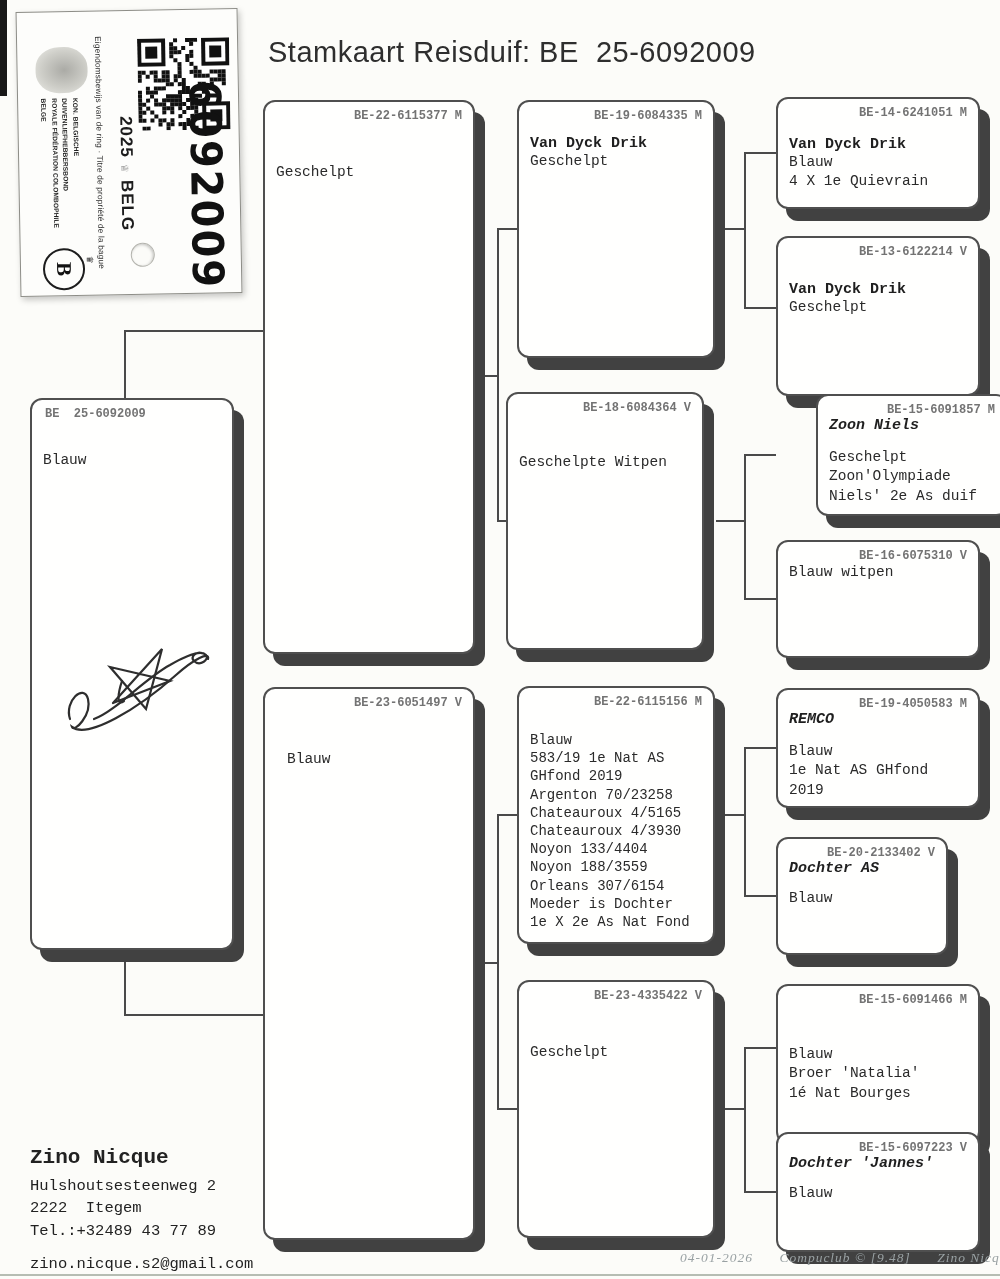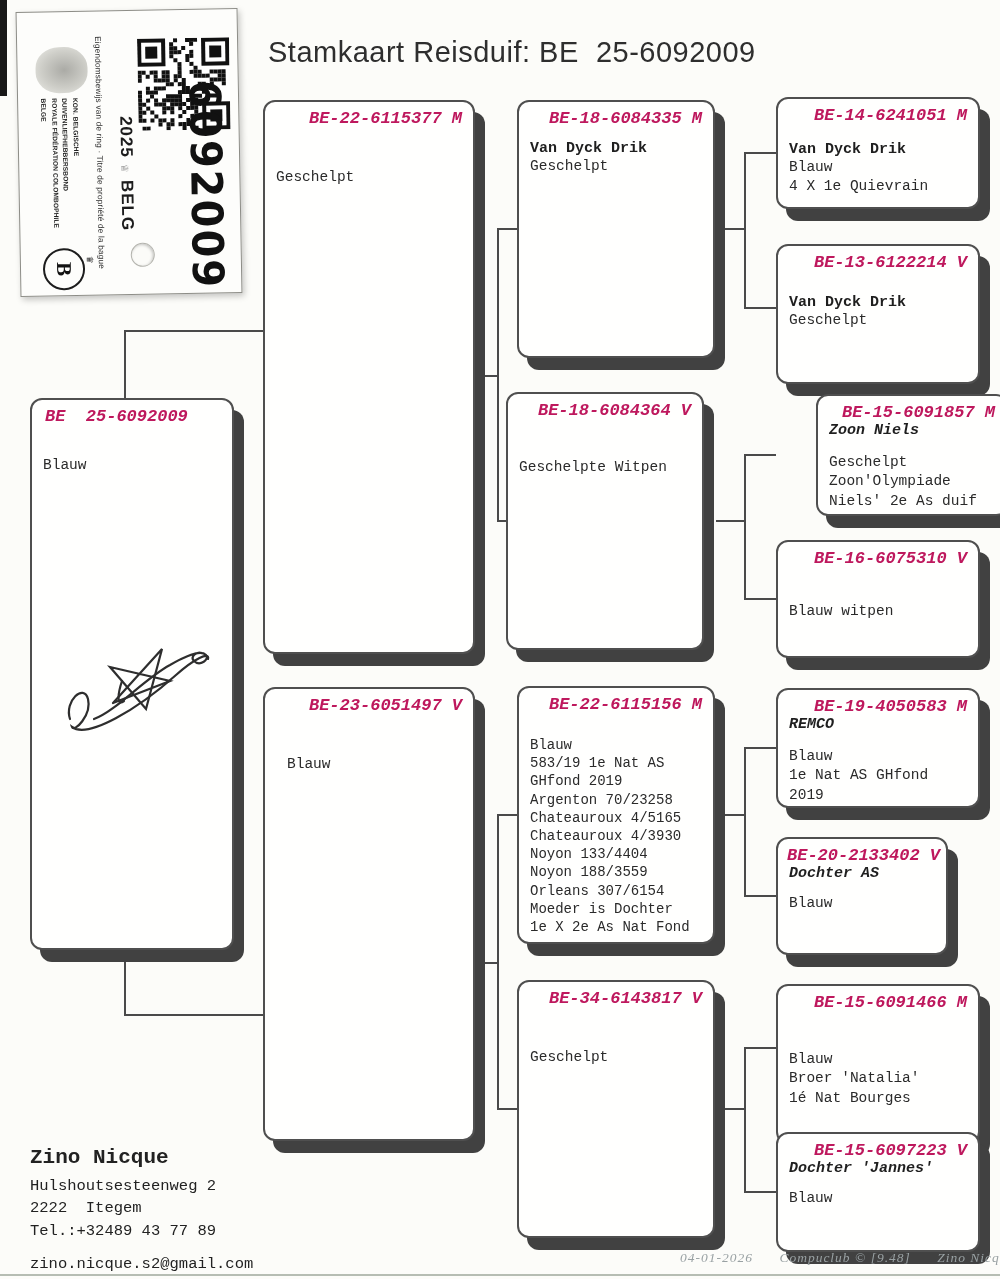--- a/index.html
+++ b/index.html
@@ -31,41 +31,41 @@
             opacity:.75;}
   .rc-fed{position:absolute;left:86px;top:158px;width:148px;font-size:6.6px;line-height:1.6;
           color:#1f1f1f;font-weight:bold;letter-spacing:.1px;}
   .rc-logo{position:absolute;left:236px;top:156px;width:38px;height:38px;border:2.5px solid #1d1d1d;
            border-radius:50%;display:flex;align-items:center;justify-content:center;
            font-family:"Liberation Serif",serif;font-weight:bold;font-size:21px;color:#111;}
   .rc-logocrown{position:absolute;left:244px;top:146px;font-size:9px;color:#333;}
   
   .pbox{position:absolute;background:#fffffe;border:2px solid #4f4f4f;border-radius:12px;
         box-shadow:10px 12px 0 0 #414141;padding:7px 9px;box-sizing:border-box;}
-  .ring{font-family:"Liberation Mono",monospace;font-weight:700;font-size:17px;color:#be185d;
-        text-align:right;white-space:pre;padding-right:2px;font-style:italic;}
+  .ring{font-family:"Liberation Mono",monospace;font-weight:700;font-size:12px;color:#737373;
+        text-align:right;white-space:pre;padding-right:2px;}
   .ring.left{text-align:left;padding-left:4px;}
   .bname{font-family:"Liberation Mono",monospace;font-weight:700;font-size:15px;color:#1f1f1f;
          white-space:pre;padding:0 2px;}
   .it{font-style:italic;}
   .bbody{font-family:"Liberation Mono",monospace;font-size:14.5px;line-height:1.34;color:#2a2a2a;
          white-space:pre-line;padding:0 2px;}
   .tight{font-size:14px;line-height:1.3;}
   .mt0{margin-top:0}.mt12{margin-top:12px}.mt14{margin-top:14px}.mt16{margin-top:16px}
-  .mt22{margin-top:22px}.mt26{margin-top:22px}.mt30{margin-top:30px}.mt34{margin-top:34px}
+  .mt22{margin-top:22px}.mt26{margin-top:22px}.mt30{margin-top:30px}.mt34{}
   .mt38{margin-top:38px}.mt40{margin-top:40px}.mt44{margin-top:40px}
   .b-subject{left:30px;top:398px;width:204px;height:552px;}
   .b-sire{left:263px;top:100px;width:212px;height:554px;}
-  .b-dam{left:263px;top:687px;width:212px;height:454px;padding-left:20px;}
+  .b-dam{left:263px;top:687px;width:212px;height:553px;padding-left:20px;}
   .b-ff{left:517px;top:100px;width:198px;height:258px;}
   .b-fm{left:506px;top:392px;width:198px;height:258px;}
   .b-mf{left:517px;top:686px;width:198px;height:258px;}
   .b-mm{left:517px;top:980px;width:198px;height:258px;}
   .b-fff{left:776px;top:97px;width:204px;height:112px;}
-  .b-ffm{left:776px;top:244px;width:204px;height:140px;}
+  .b-ffm{left:776px;top:236px;width:204px;height:160px;}
   .b-fmf{left:816px;top:394px;width:192px;height:122px;}
   .b-fmm{left:776px;top:540px;width:204px;height:118px;}
   .b-mff{left:776px;top:688px;width:204px;height:120px;border-radius:12px;}
   .b-mfm{left:776px;top:837px;width:172px;height:118px;}
   .b-mmf{left:776px;top:984px;width:204px;height:160px;}
   .b-mmm{left:776px;top:1132px;width:204px;height:120px;}
   
   .sig{position:absolute;left:58px;top:618px;width:165px;height:132px;}
   
   .owner{position:absolute;left:30px;top:1146px;font-family:"Liberation Mono",monospace;color:#222;}
@@ -308,21 +308,21 @@
 </div>
 <div class="pbox b-sire">
   <div class="ring">BE-22-6115377 M</div>
   <div class="bbody mt44">Geschelpt</div>
 </div>
 <div class="pbox b-dam">
   <div class="ring">BE-23-6051497 V</div>
   <div class="bbody mt40">Blauw</div>
 </div>
 <div class="pbox b-ff">
-  <div class="ring">BE-18-6084335 M</div>
+  <div class="ring">BE-19-6084335 M</div>
   <div class="bname mt12">Van Dyck Drik</div>
   <div class="bbody mt0">Geschelpt</div>
 </div>
 <div class="pbox b-fm">
   <div class="ring">BE-18-6084364 V</div>
   <div class="bbody mt38">Geschelpte Witpen</div>
 </div>
 <div class="pbox b-mf">
   <div class="ring">BE-22-6115156 M</div>
   <div class="bbody tight mt26">Blauw
@@ -331,21 +331,21 @@
 Argenton 70/23258
 Chateauroux 4/5165
 Chateauroux 4/3930
 Noyon 133/4404
 Noyon 188/3559
 Orleans 307/6154
 Moeder is Dochter
 1e X 2e As Nat Fond</div>
 </div>
 <div class="pbox b-mm">
-  <div class="ring">BE-34-6143817 V</div>
+  <div class="ring">BE-23-4335422 V</div>
   <div class="bbody mt40">Geschelpt</div>
 </div>
 <div class="pbox b-fff">
   <div class="ring">BE-14-6241051 M</div>
   <div class="bname mt16">Van Dyck Drik</div>
   <div class="bbody mt0">Blauw
 4 X 1e Quievrain</div>
 </div>
 <div class="pbox b-ffm">
   <div class="ring">BE-13-6122214 V</div>

